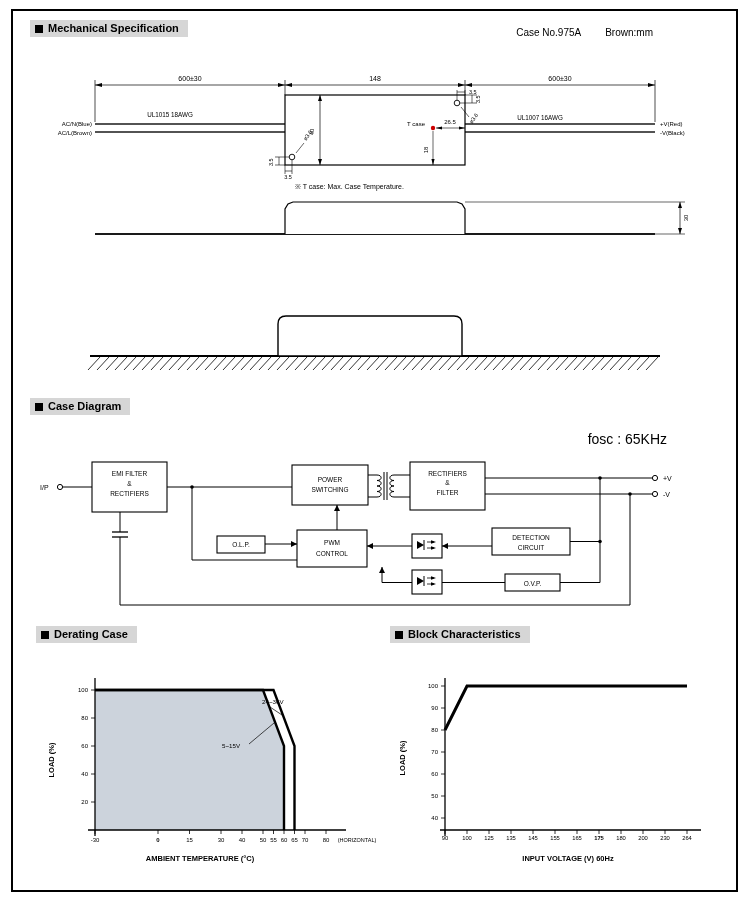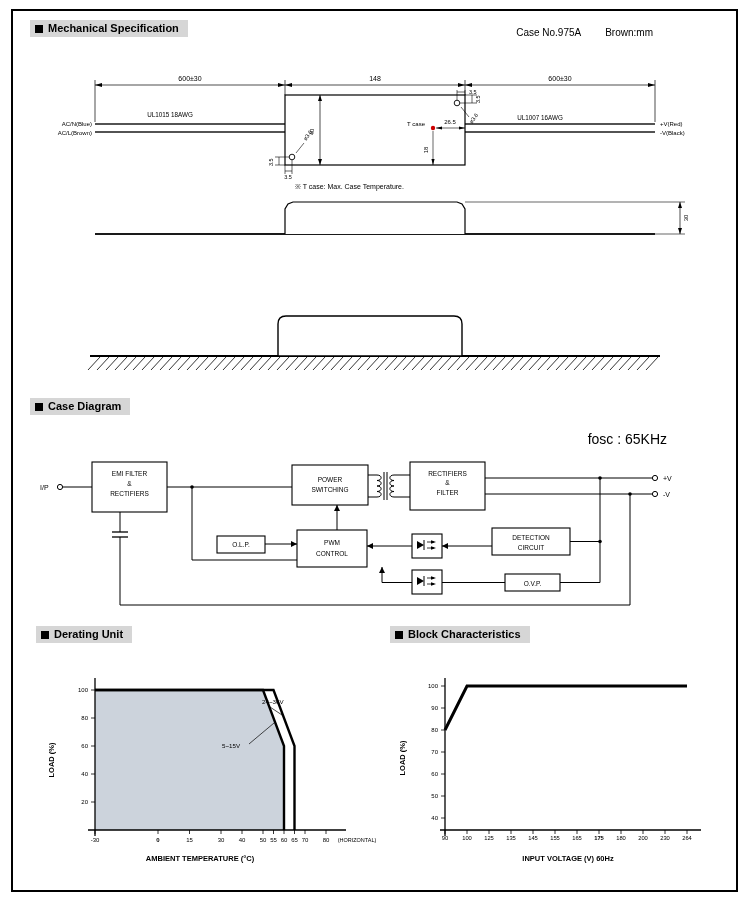--- a/index.html
+++ b/index.html
@@ -245,21 +245,21 @@
       <text x="312" y="97">PWM</text>
       <text x="312" y="108">CONTROL</text>
       <text x="511" y="92">DETECTION</text>
       <text x="511" y="102">CIRCUIT</text>
       <text x="512.5" y="138">O.V.P.</text>
     </g>
   </svg>
 
   <div class="sec" style="left:36px;top:626px">
     <span class="bullet"></span>
-    <span>Derating Unit</span>
+    <span>Derating Case</span>
   </div>
   <svg class="abs" style="left:30px;top:648px" width="350" height="230" viewBox="0 0 350 230">
     <g id="derating-plot">
         <polygon points="65,182 65,42 233,42 254,98 254,182" fill="#ccd3dc" stroke="none"></polygon>
         <polyline points="65,42 243.5,42 264.5,98 264.5,182" fill="none" stroke="#000" stroke-width="2.4"></polyline>
         <polyline points="65,42 233,42 254,98 254,182" fill="none" stroke="#000" stroke-width="2.4"></polyline>
       </g>
     <g stroke="#000" stroke-width="1.3">
       <line x1="58" y1="182" x2="316" y2="182"></line>
       <line x1="65" y1="188" x2="65" y2="30"></line>

